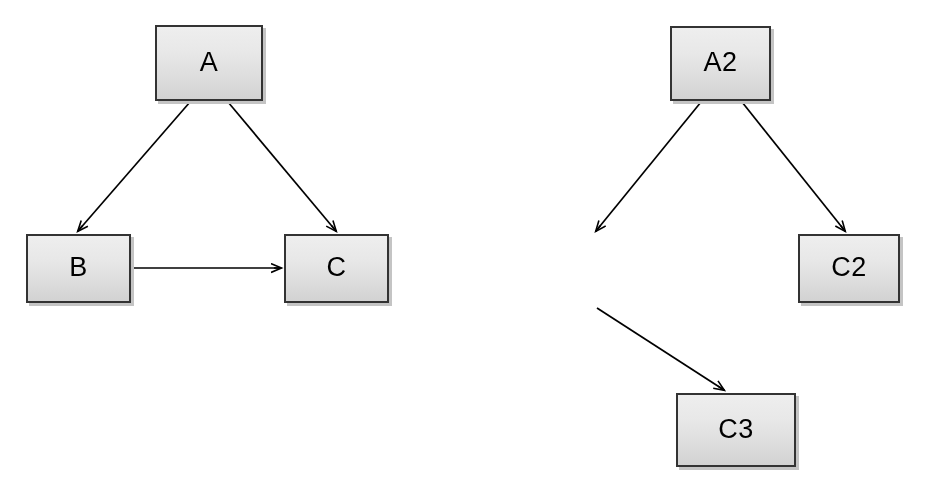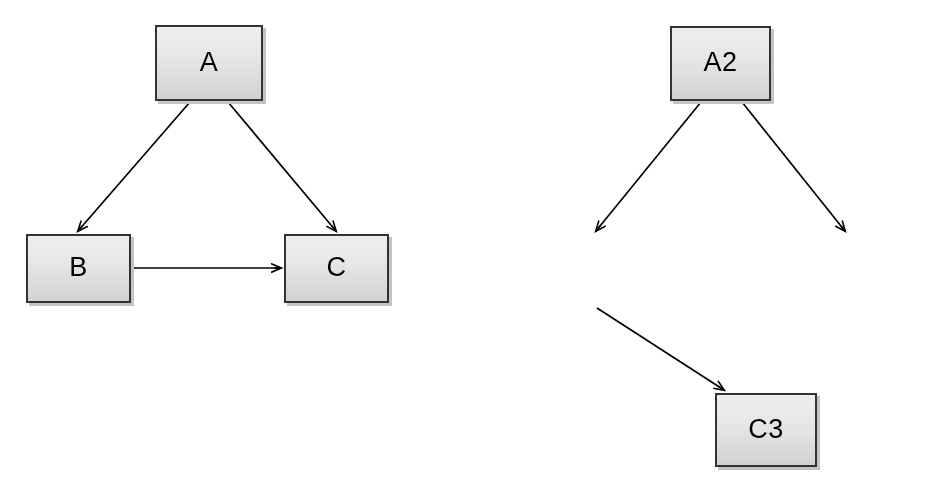--- a/index.html
+++ b/index.html
@@ -77,17 +77,20 @@
   <div class="node" style="left:26px; top:234px; width:105px; height:69px;">
     <span class="node-label">B</span>
   </div>
   <div class="node" style="left:284px; top:234px; width:105px; height:69px;">
     <span class="node-label">C</span>
   </div>
 
   <div class="node" style="left:670px; top:26px; width:101px; height:75px;">
     <span class="node-label">A2</span>
   </div>
-  <div class="node" style="left:676px; top:393px; width:102px; height:74px;margin-left:39px;">
+  <div class="node" style="left:798px; top:234px; width:102px; height:69px;">
+    <span class="node-label">C2</span>
+  </div>
+  <div class="node" style="left:676px; top:393px; width:120px; height:74px;">
     <span class="node-label">C3</span>
   </div>
 
 </div>
 
 </body></html>

